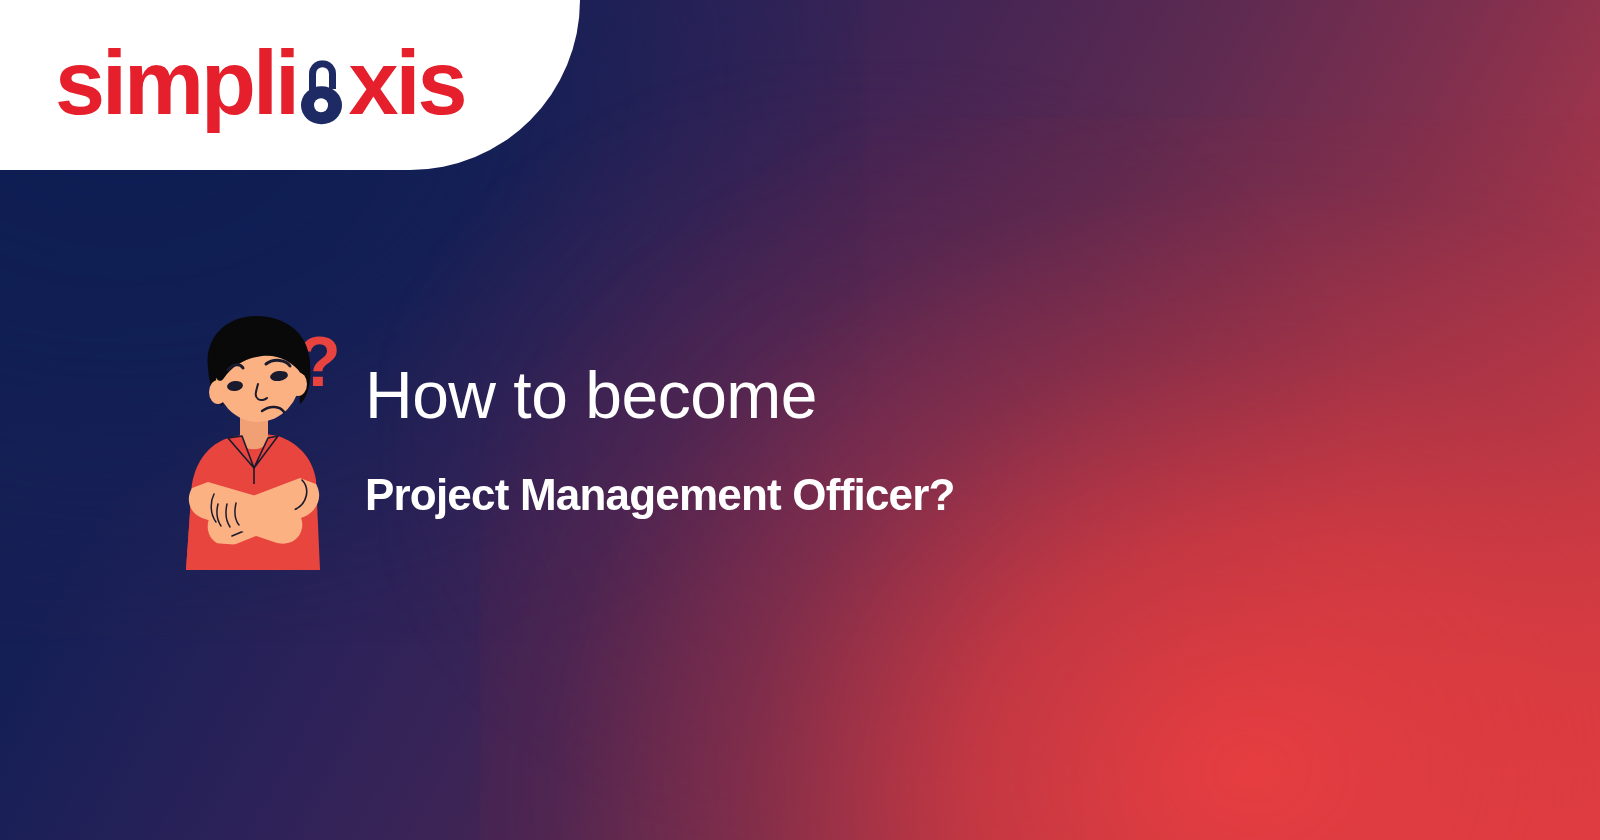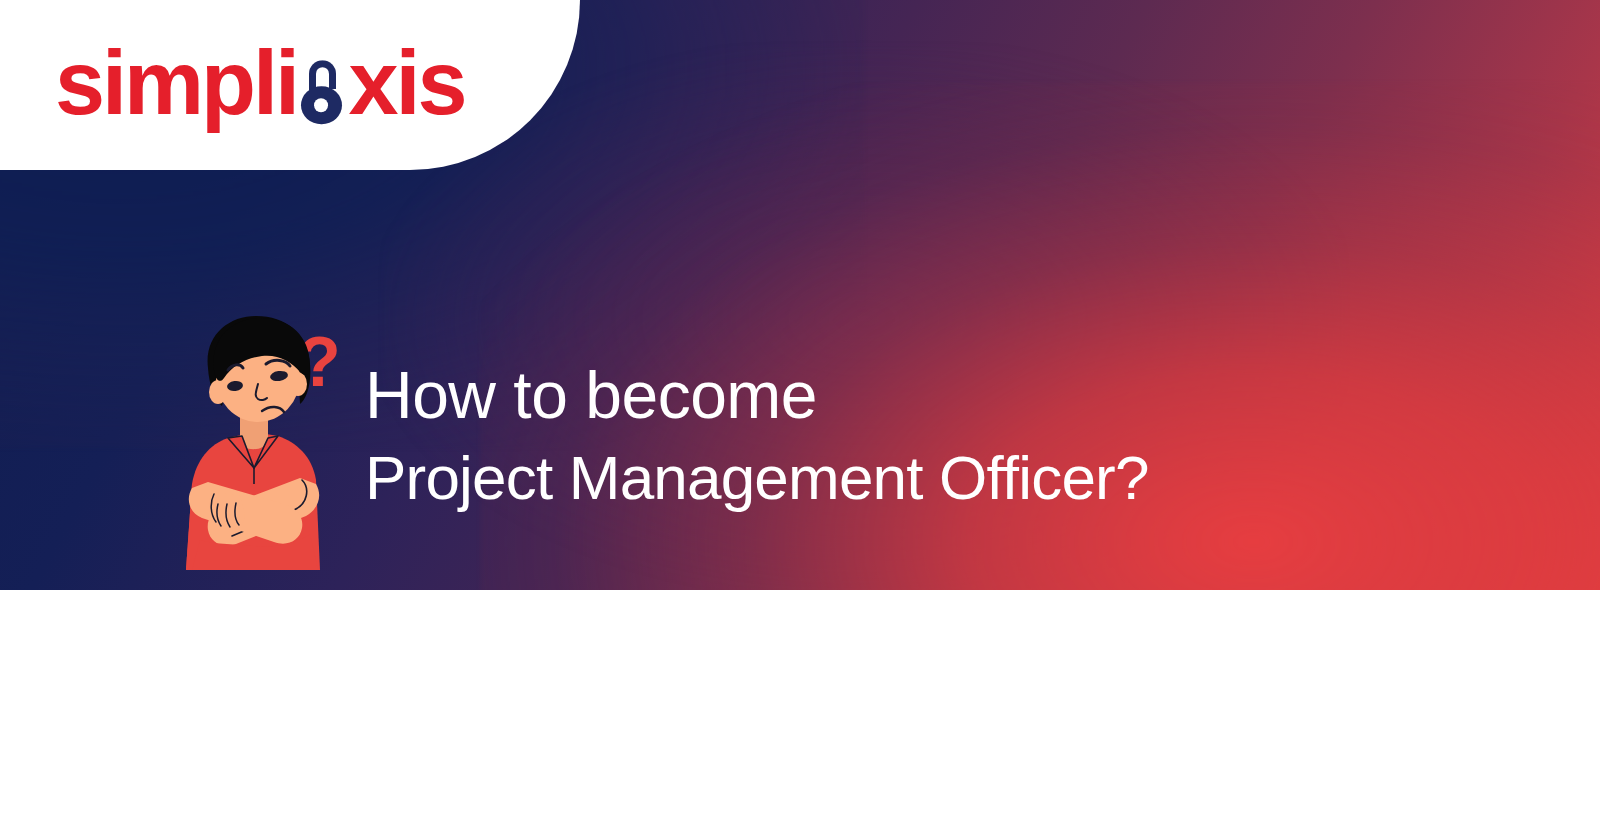--- a/index.html
+++ b/index.html
@@ -5,21 +5,21 @@
 <style>
   html, body {
     margin: 0;
     padding: 0;
     background: #ffffff;
   }
 
   .banner {
     position: relative;
     width: 1600px;
-    height: 590px;
+    height: 840px;
     overflow: hidden;
     font-family: "Liberation Sans", "DejaVu Sans", sans-serif;
     background-color: #101e52;
   }
 
   
   .bg-base {
     position: absolute;
     inset: 0;
     background: linear-gradient(118deg,
@@ -159,25 +159,25 @@
     color: #ffffff;
   }
   .headline-line1 {
     font-size: 66px;
     font-weight: 400;
     line-height: 1.02;
     letter-spacing: -0.5px;
     white-space: nowrap;
   }
   .headline-line2 {
-    font-size: 62px;
-    font-weight: normal;
+    font-size: 44px;
+    font-weight: bold;
     line-height: 1.02;
     letter-spacing: -0.8px;
-    margin-top: 17px;
+    margin-top: 44px;
     white-space: nowrap;
   }
 
   
   .character {
     position: absolute;
     left: 170px;
     top: 308px;
     width: 200px;
     height: 275px;

